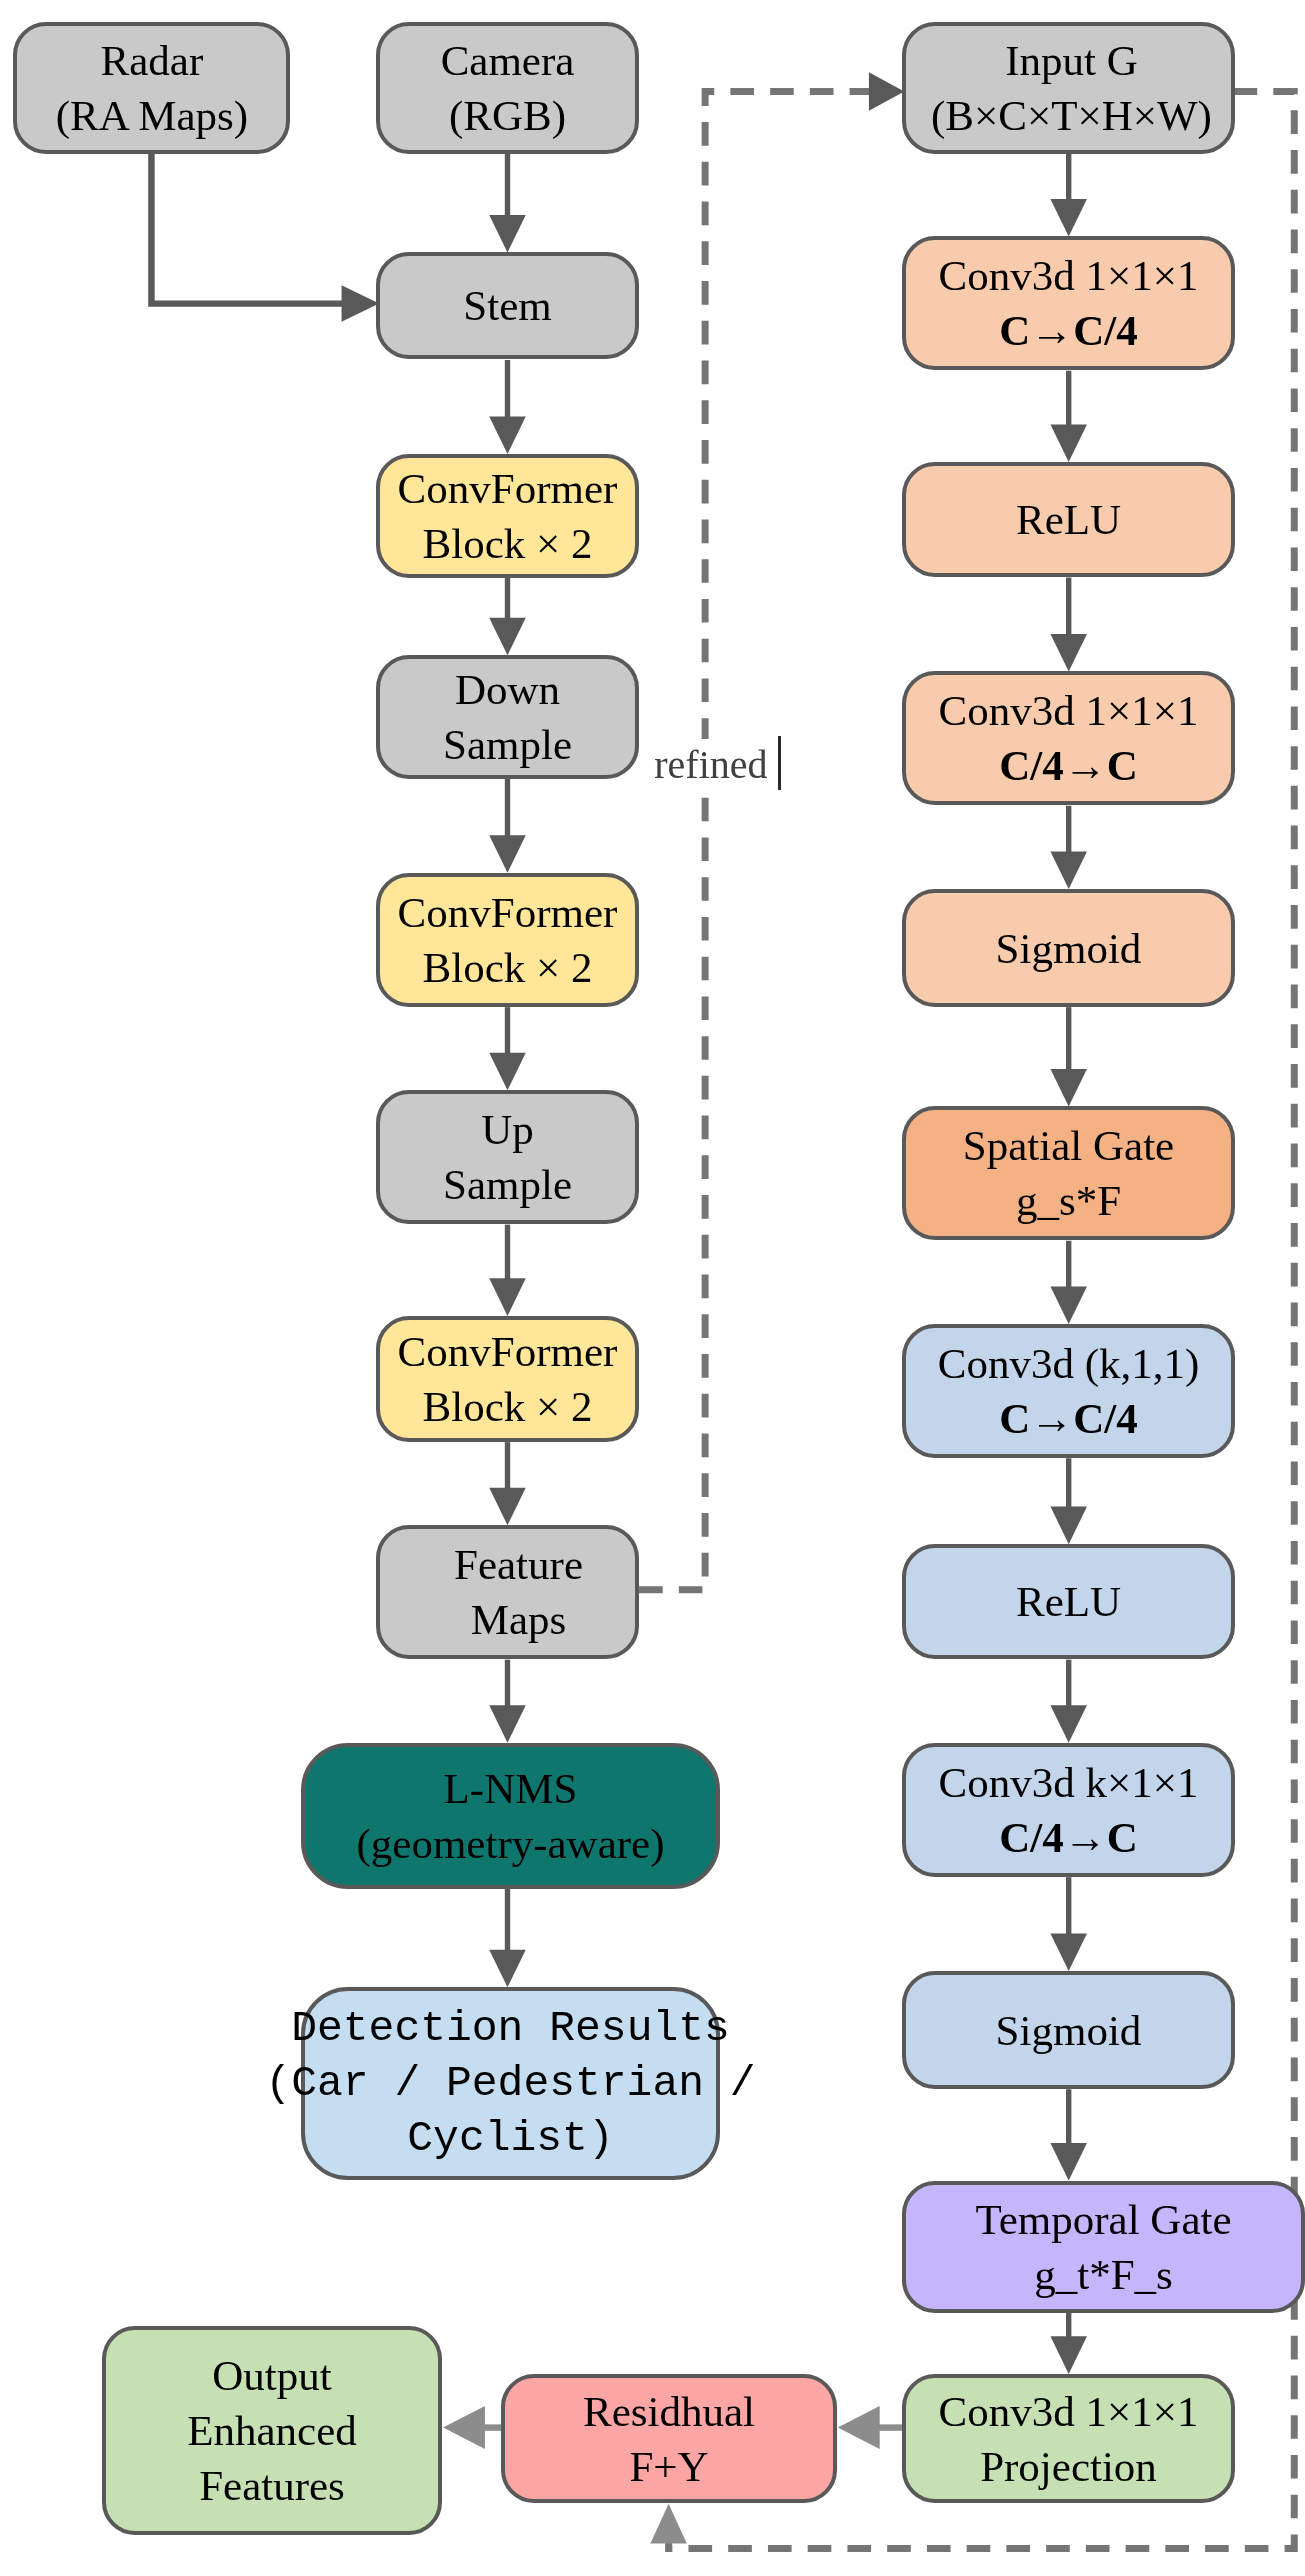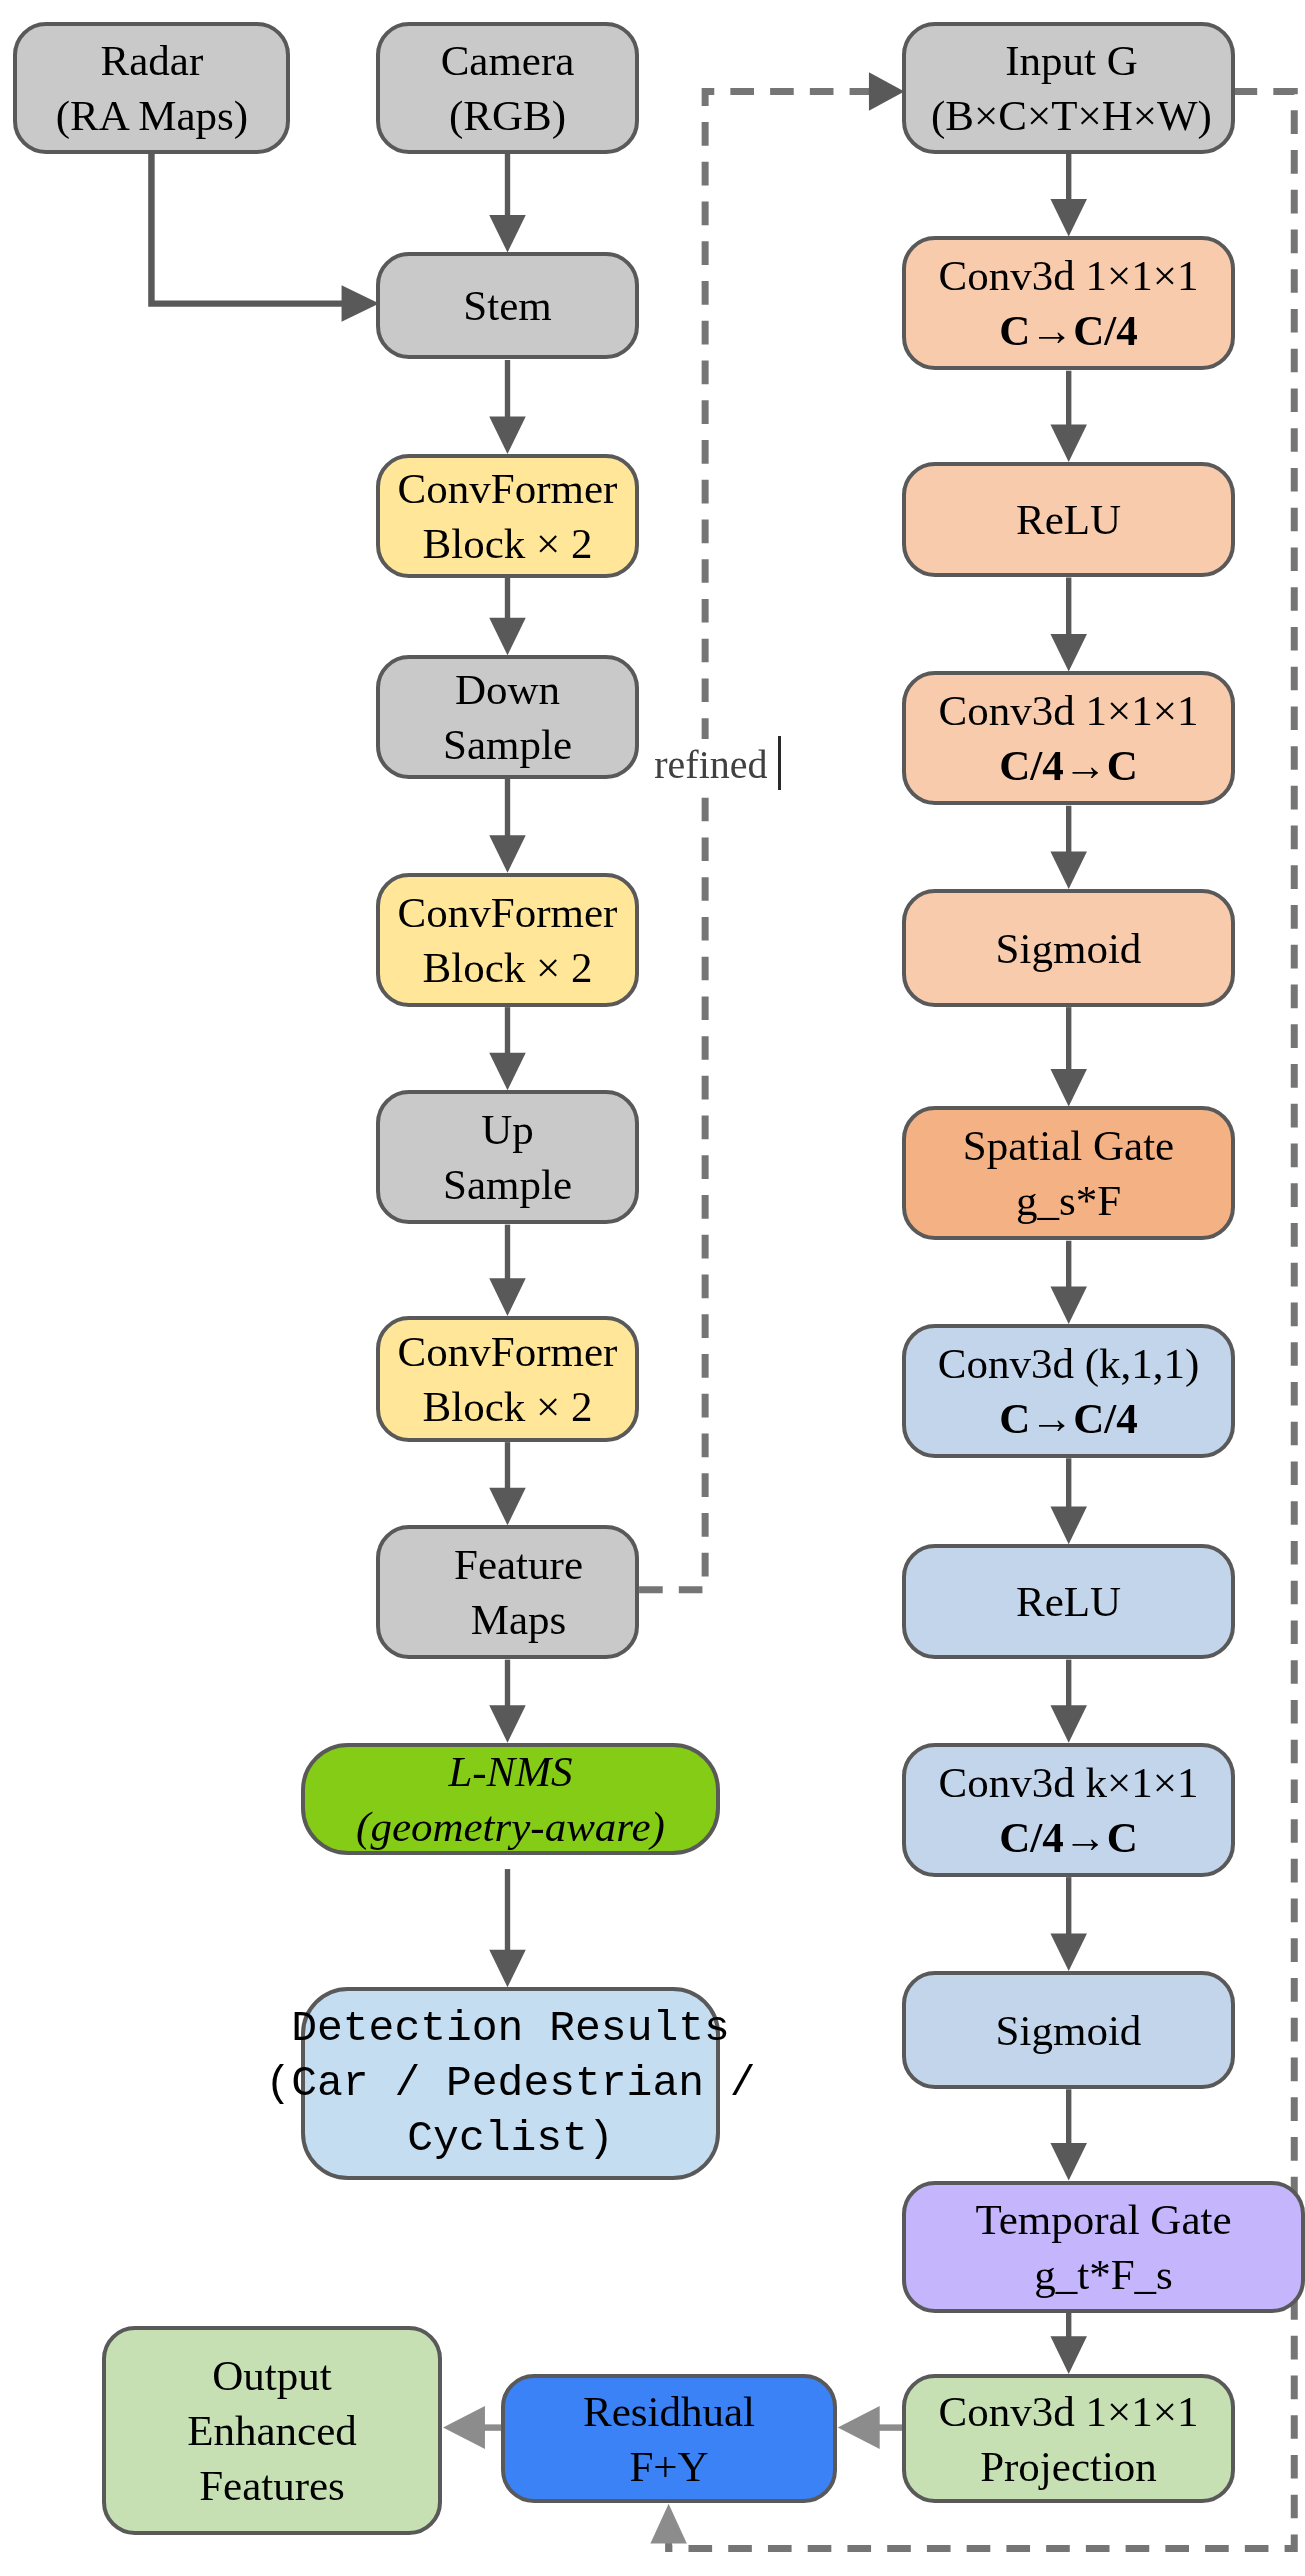--- a/index.html
+++ b/index.html
@@ -200,21 +200,21 @@
   <div class="node" style="left: 376px; top: 1316px; width: 263px; height: 126px; background-color: rgb(255, 230, 153);">
     <div class="l">ConvFormer</div>
     <div class="l">Block × 2</div>
   </div>
 
   <div class="node" style="left: 376px; top: 1525px; width: 263px; height: 134px; background-color: rgb(201, 201, 201); padding-left: 22px;">
     <div class="l">Feature</div>
     <div class="l">Maps</div>
   </div>
 
-  <div class="node wide" style="left: 301px; top: 1743px; width: 419px; height: 112px; background-color: #84cc16; font-style: italic;">
+  <div class="node wide" style="left: 301px; top: 1743px; width: 419px; height: 146px; background-color: #0f766e;">
     <div class="l">L-NMS</div>
     <div class="l">(geometry-aware)</div>
   </div>
 
   <div class="node wide" style="left: 301px; top: 1987px; width: 419px; height: 193px; background-color: rgb(197, 221, 241); font-family: Liberation Mono, monospace;">
     <div class="l">Detection Results</div>
     <div class="l">(Car / Pedestrian /</div>
     <div class="l">Cyclist)</div>
   </div>
 
@@ -267,21 +267,21 @@
   <div class="node" style="left: 902px; top: 2181px; width: 403px; height: 132px; background-color: #c4b5fd;">
     <div class="l">Temporal Gate</div>
     <div class="l">g_t*F_s</div>
   </div>
 
   <div class="node" style="left: 902px; top: 2374px; width: 333px; height: 129px; background-color: rgb(198, 224, 180);">
     <div class="l">Conv3d 1×1×1</div>
     <div class="l">Projection</div>
   </div>
 
-  <div class="node" style="left: 501px; top: 2374px; width: 336px; height: 129px; background-color: #3b82f6;">
+  <div class="node" style="left: 501px; top: 2374px; width: 336px; height: 129px; background-color: #fca5a5;">
     <div class="l">Residhual</div>
     <div class="l">F+Y</div>
   </div>
 
   <div class="node" style="left: 102px; top: 2326px; width: 340px; height: 209px; background-color: rgb(198, 224, 180);">
     <div class="l">Output</div>
     <div class="l">Enhanced</div>
     <div class="l">Features</div>
   </div>
 

